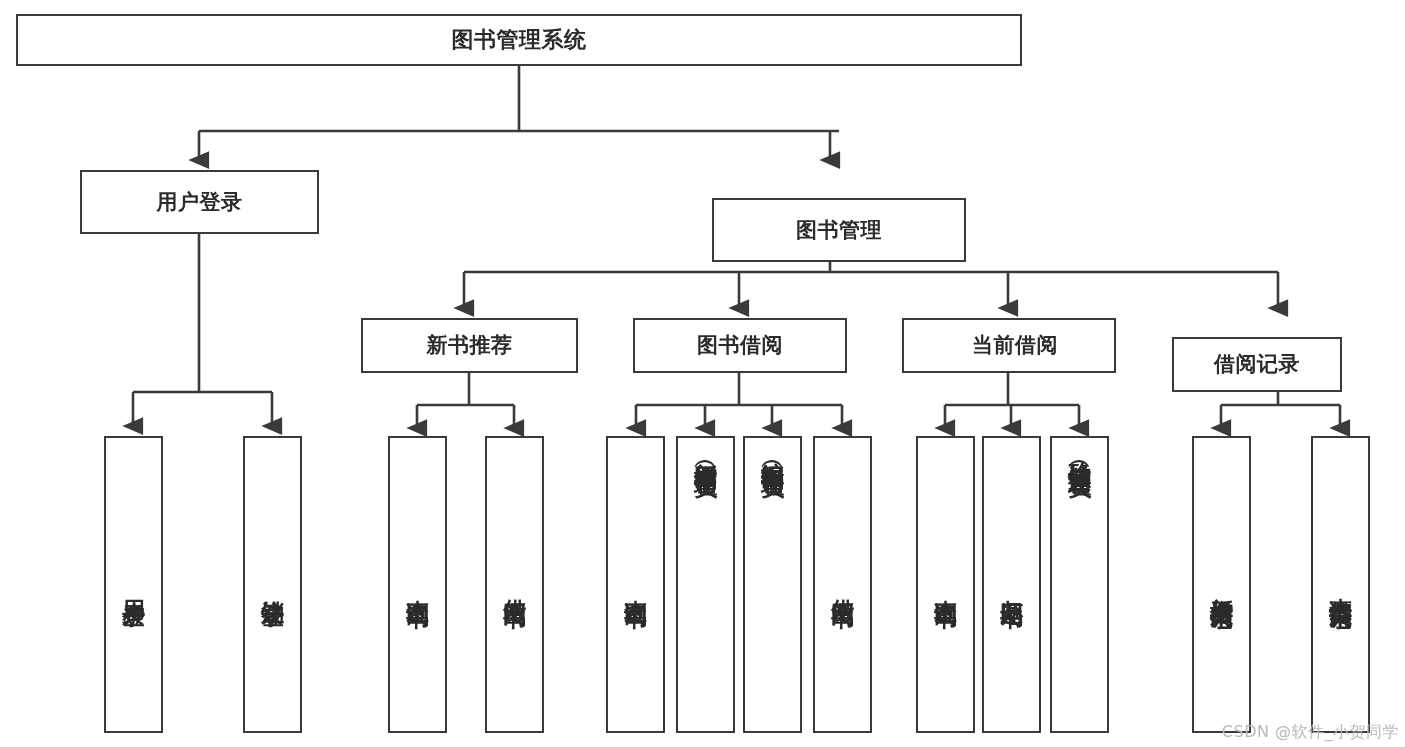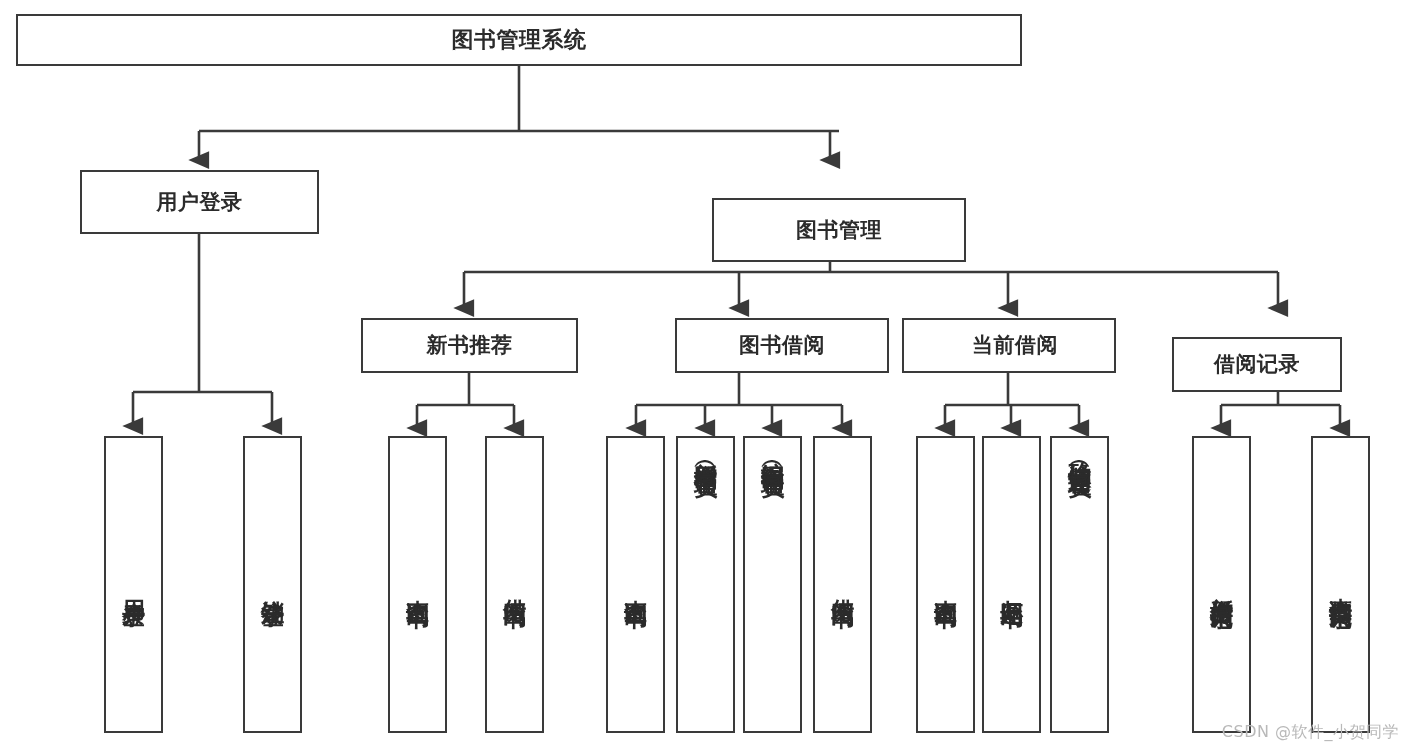--- a/index.html
+++ b/index.html
@@ -144,21 +144,21 @@
   <div class="node horiz" style="left:80px; top:170px; width:239px; height:64px;">
     <span class="label">用户登录</span>
   </div>
   <div class="node horiz" style="left:712px; top:170px; width:254px; height:64px;margin-top:28px;">
     <span class="label">图书管理</span>
   </div>
 
   <div class="node horiz" style="left:361px; top:318px; width:217px; height:55px;">
     <span class="label">新书推荐</span>
   </div>
-  <div class="node horiz" style="left:633px; top:318px; width:214px; height:55px;margin-left:42px;">
+  <div class="node horiz" style="left:633px; top:318px; width:214px; height:55px;">
     <span class="label">图书借阅</span>
   </div>
   <div class="node horiz" style="left:902px; top:318px; width:214px; height:55px;padding-left:12px;">
     <span class="label">当前借阅</span>
   </div>
   <div class="node horiz" style="left:1172px; top:301px; width:170px; height:55px;margin-top:36px;">
     <span class="label">借阅记录</span>
   </div>
 
   <div class="node vert centered" style="left:104px; top:436px; width:59px; height:297px;">

